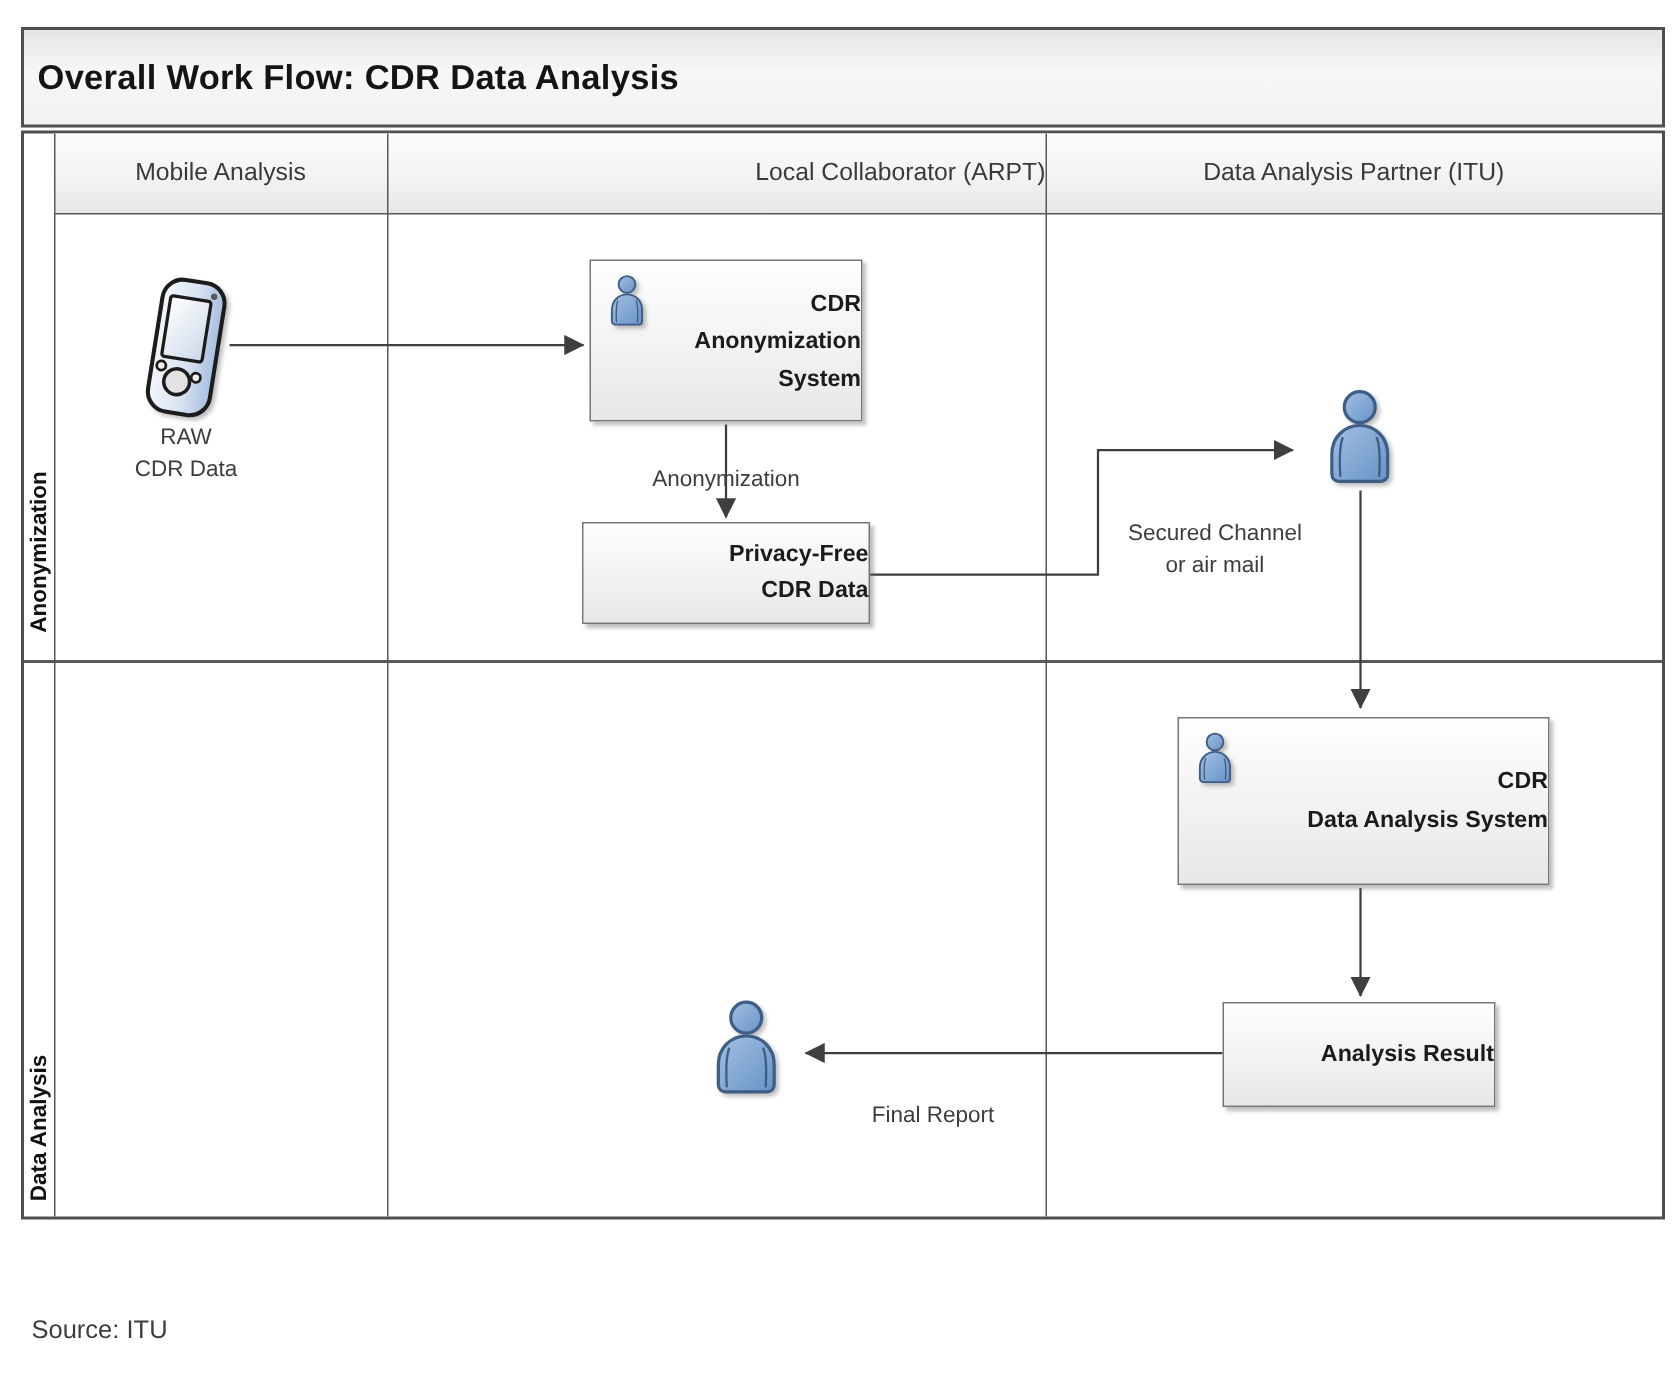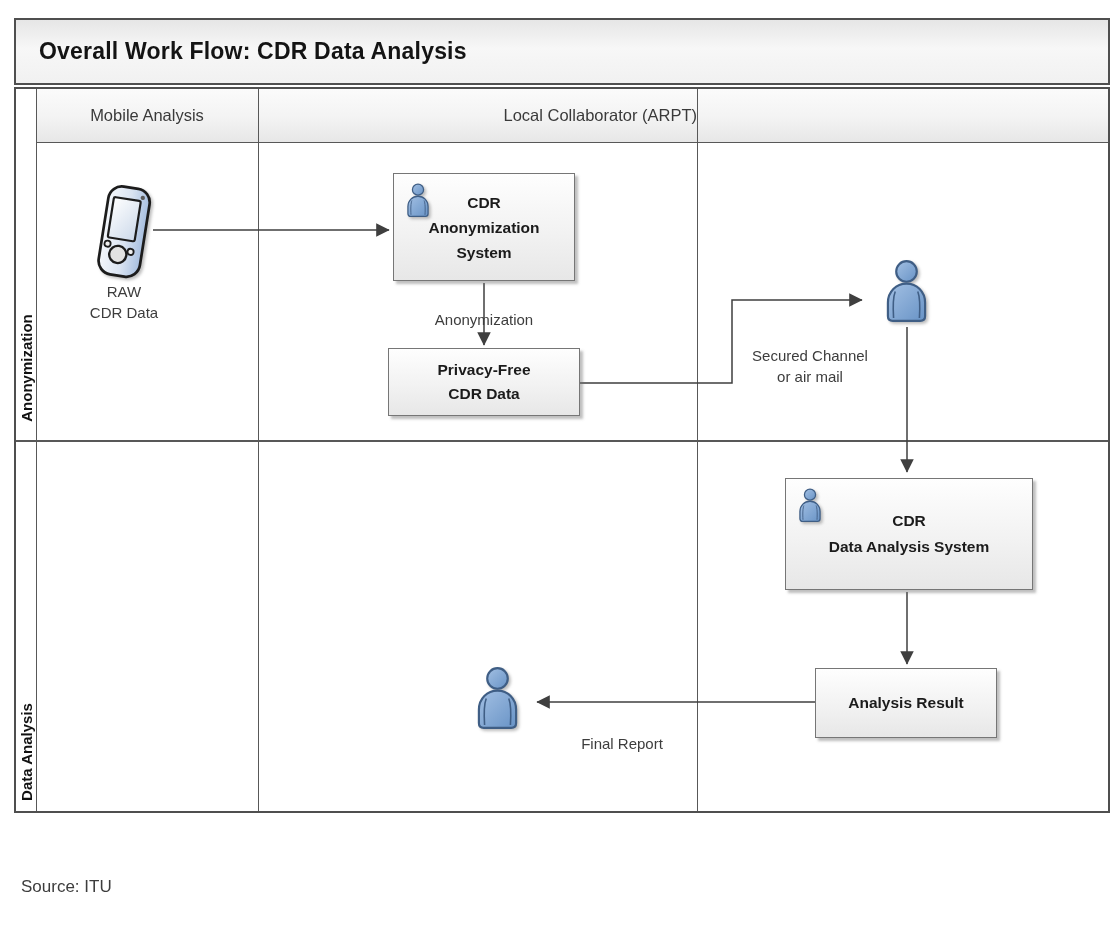--- a/index.html
+++ b/index.html
@@ -8,21 +8,21 @@
     font-family:"Liberation Sans", sans-serif;
     -webkit-font-smoothing:antialiased;
   }
   .stage { position:absolute; inset:0; }
 
   
   .title-bar {
     position:absolute; left:14px; top:18px; width:1096px; height:67px;
     box-sizing:border-box; border:2px solid #4f4f4f;
     background:linear-gradient(180deg,#e6e6e6 0%,#f7f7f7 45%,#f1f1f1 100%);
-    display:flex; align-items:center; padding-left:23px;
+    display:flex; align-items:center; padding-left:9px;
     font-size:23px; font-weight:bold; color:#141414; letter-spacing:0.2px;
   }
   .lane-table {
     position:absolute; left:14px; top:87px; width:1096px; height:726px;
     box-sizing:border-box; border:2px solid #4f4f4f; background:#ffffff;
   }
   .vline,.hline { position:absolute; background:#585858; }
   .header-band {
     position:absolute; left:20px; top:0; width:1072px; height:53px;
     background:linear-gradient(180deg,#fbfbfb 0%,#f3f3f3 55%,#e7e7e7 100%);
@@ -38,21 +38,21 @@
     font-size:15px; font-weight:bold; color:#111111;
   }
 
   
   .node {
     position:absolute; box-sizing:border-box;
     border:1.3px solid #767676;
     background:linear-gradient(180deg,#fefefe 0%,#f2f2f2 55%,#e7e7e7 100%);
     box-shadow:2.5px 2.5px 2.5px rgba(110,110,110,0.45);
     display:flex; flex-direction:column; justify-content:center;
-    text-align:center; font-weight:bold; color:#1b1b1b; font-size:15.5px;
+    text-align:right; font-weight:bold; color:#1b1b1b; font-size:15.5px;
   }
   .corner-person { position:absolute; left:11px; top:9px; }
 
   
   .flow-label {
     position:absolute; text-align:center; font-size:15px; color:#3d3d3d;
     line-height:21px;
   }
   .source-note {
     position:absolute; left:21px; top:877px; font-size:17px; color:#3d3d3d;
@@ -72,20 +72,23 @@
   </div>
 
   <div class="lane-table">
     <div class="header-band"></div>
 
     <div class="lane-header" style="left:20px; width:222px;">
       <span>Mobile Analysis</span>
     </div>
     <div class="lane-header" style="left:242px; width:439px;justify-content:flex-end;">
       <span>Local Collaborator (ARPT)</span>
+    </div>
+    <div class="lane-header" style="left:681px; width:411px;">
+      <span>Data Analysis Partner (ITU)</span>
     </div>
 
     <div class="vline" style="left:20px;  top:0; width:1px; height:722px;"></div>
     <div class="vline" style="left:242px; top:0; width:1px; height:722px;"></div>
     <div class="vline" style="left:681px; top:0; width:1px; height:722px;"></div>
     <div class="hline" style="left:20px; top:53px; width:1072px; height:1px;"></div>
     <div class="hline" style="left:0; top:351px; width:1092px; height:1.5px;"></div>
 
     <div class="row-label" style="left:10px; top:279px;">Anonymization</div>
     <div class="row-label" style="left:10px; top:663px;">Data Analysis</div>

